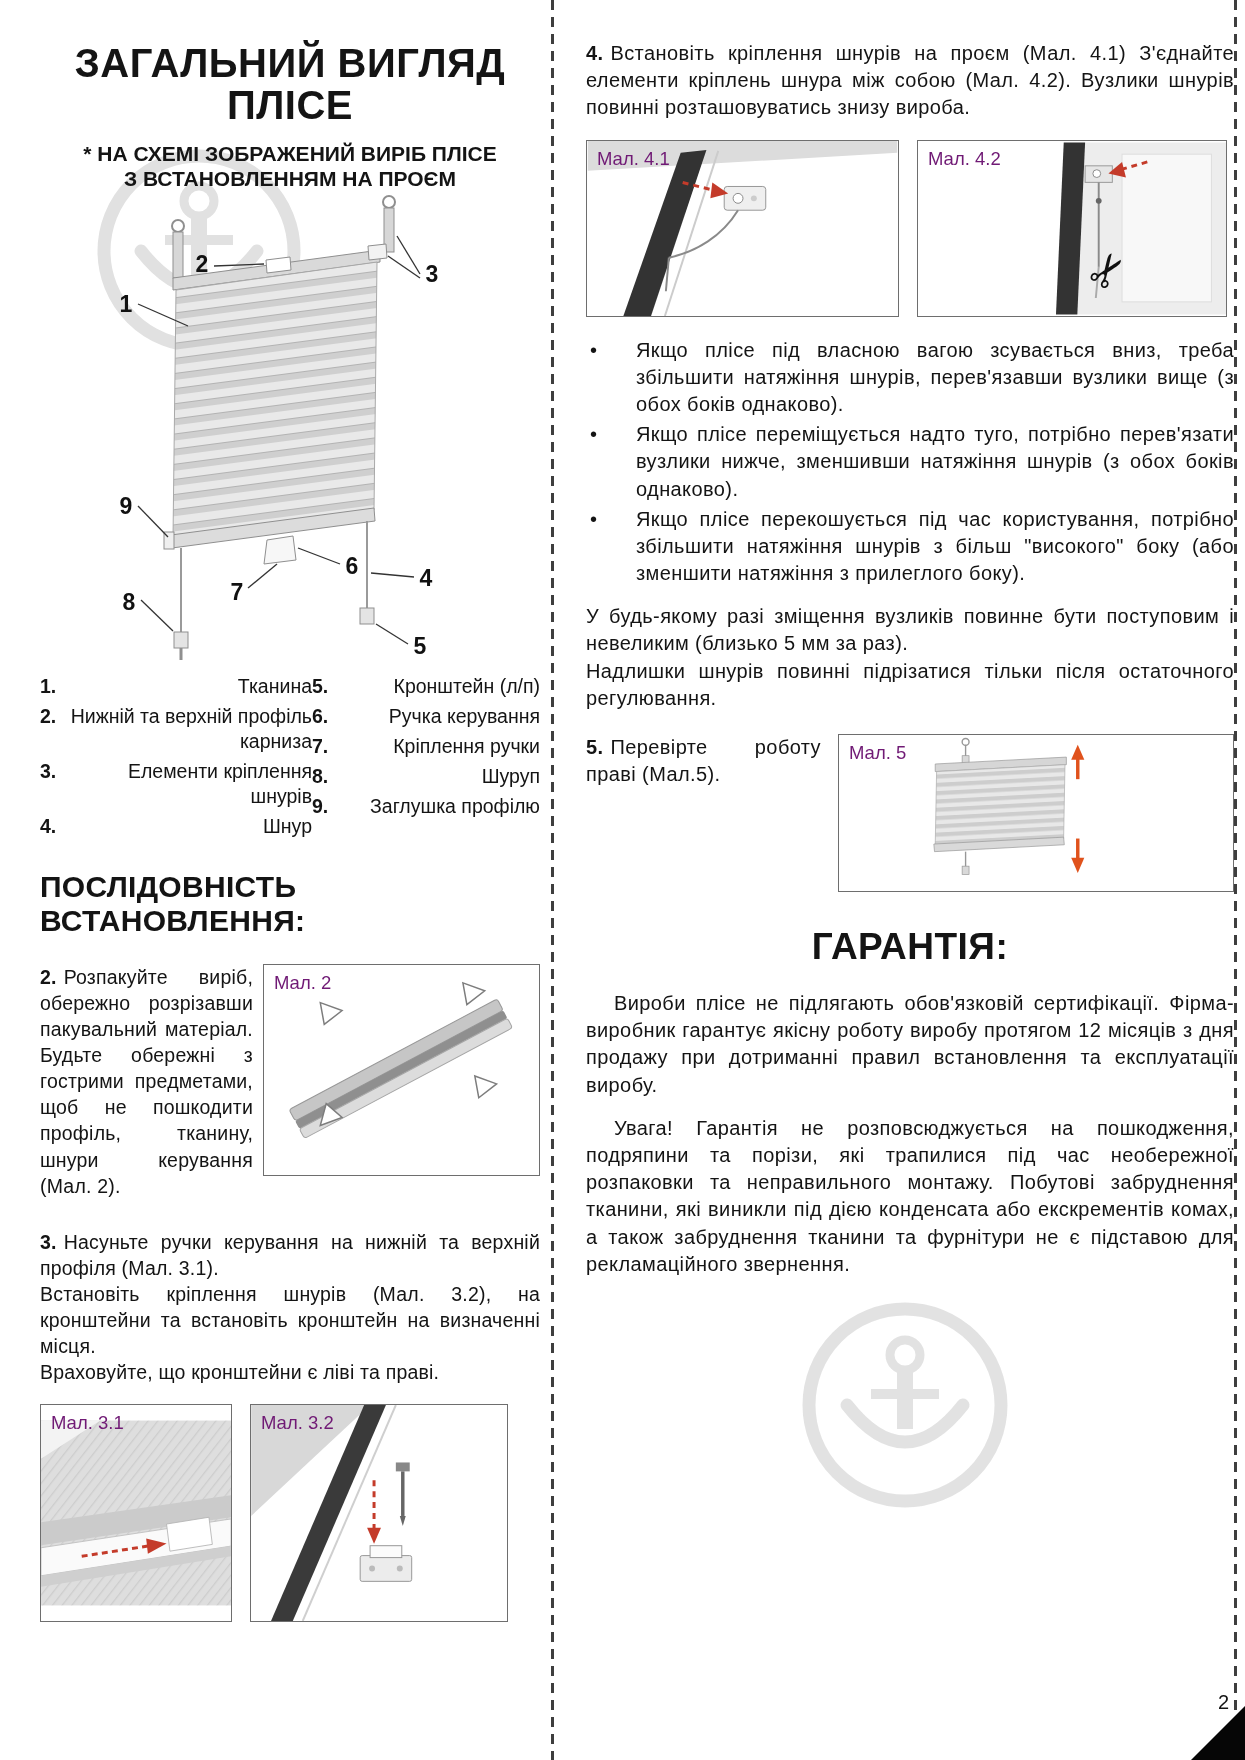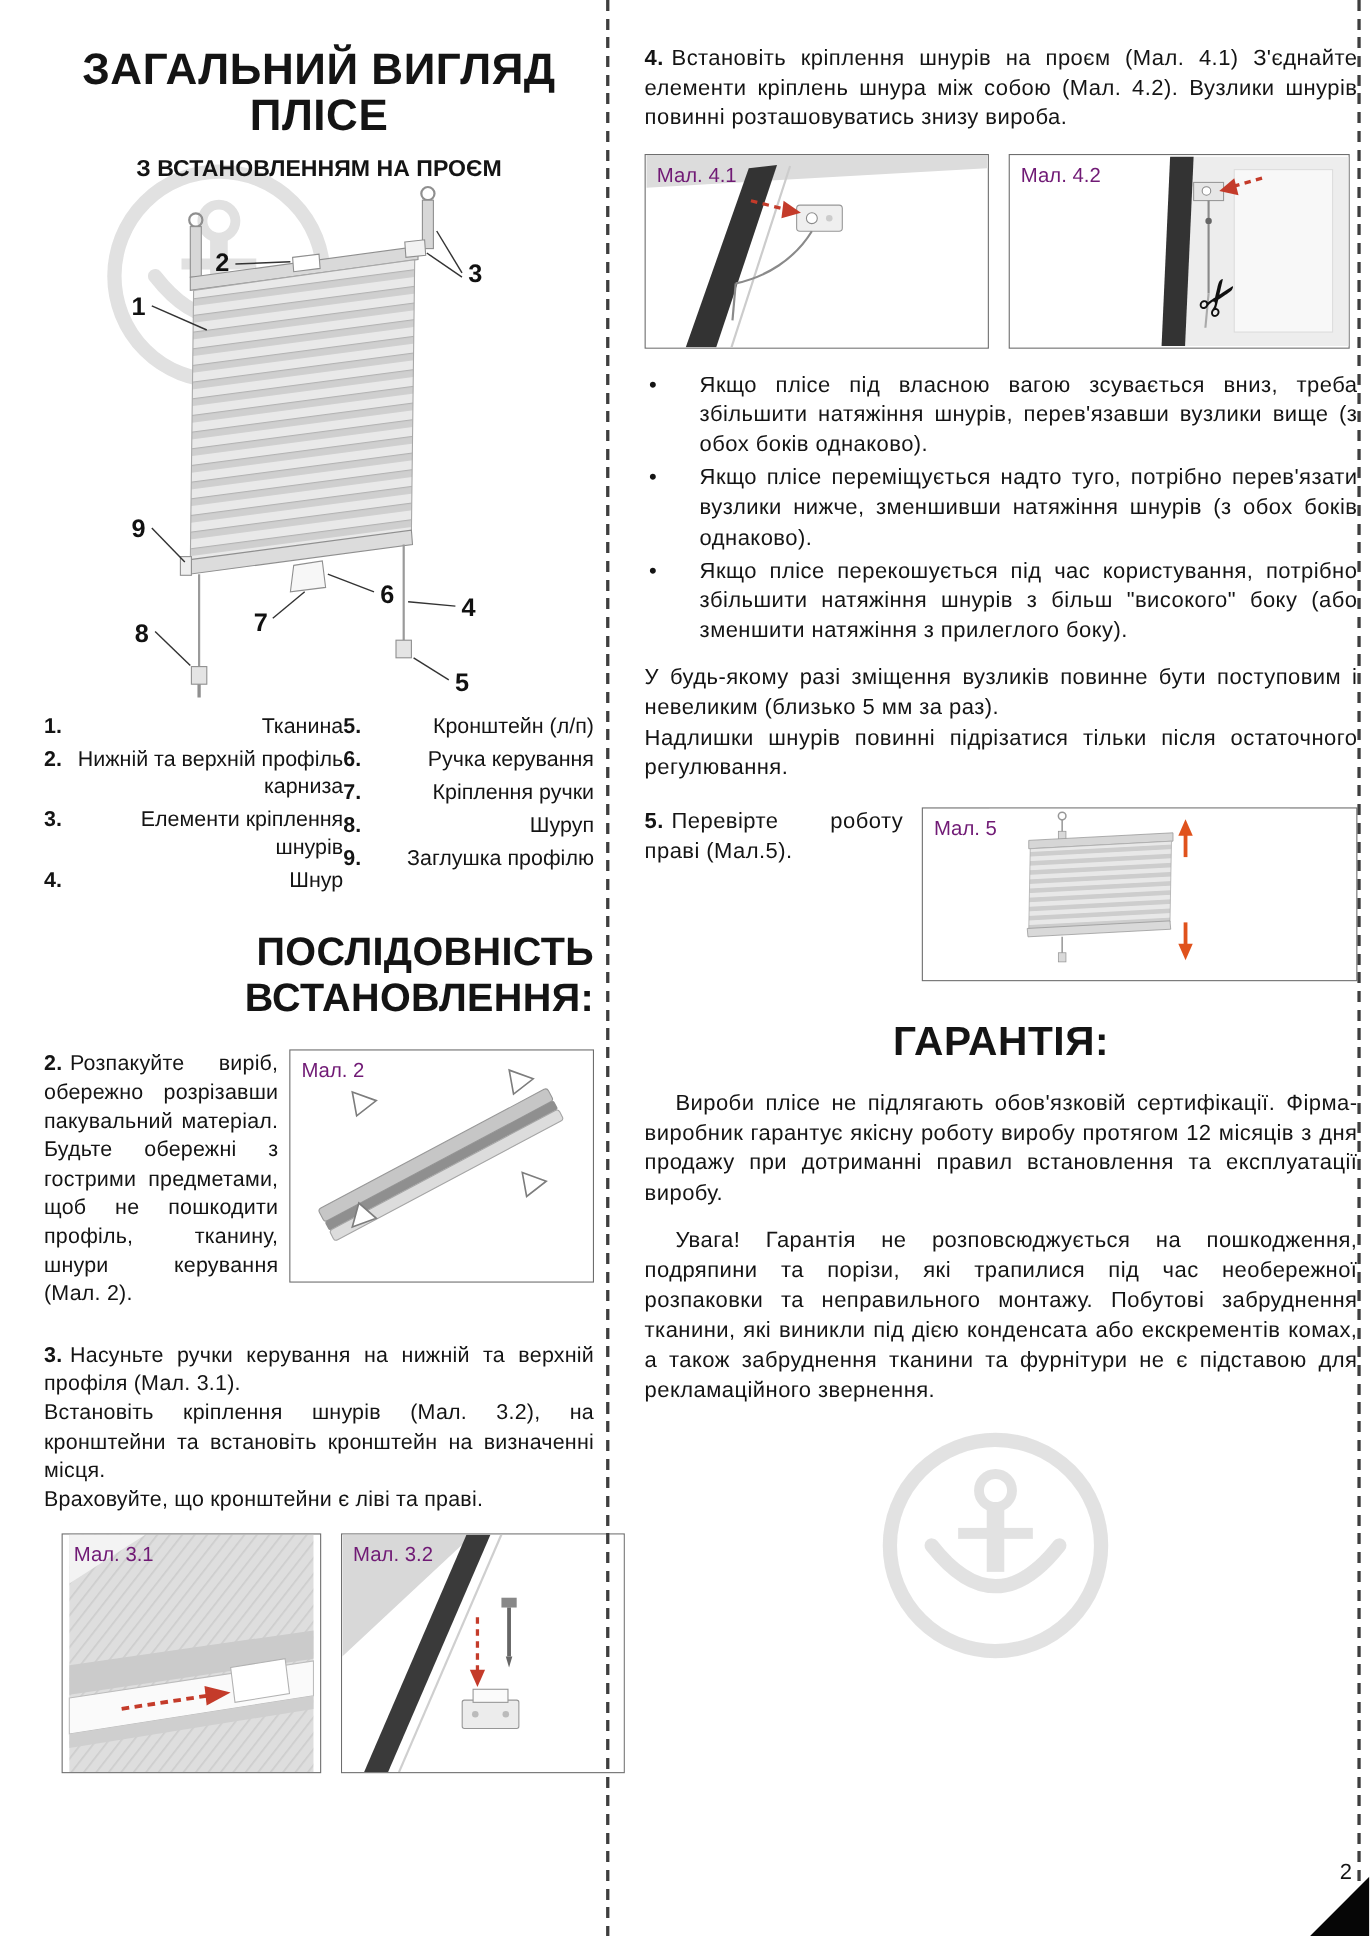--- a/index.html
+++ b/index.html
@@ -14,21 +14,21 @@
   .col-right { left:586px; top:40px;  width:648px; }
   .vdash {
     position:absolute; top:0; height:1760px; width:3px; z-index:2;
     background:repeating-linear-gradient(to bottom,#3e3e3e 0 10px,transparent 10px 17px);
   }
   .vdash.center { left:551px; }
   .vdash.edge   { left:1234px; }
 
   .title-main { font-weight:bold; font-size:40px; line-height:1.06; text-align:center; letter-spacing:0.5px; }
   .subtitle   { font-weight:bold; font-size:21px; line-height:1.22; text-align:center; margin-top:14px; }
-  .section-title { font-weight:bold; font-size:36px; text-align:right; letter-spacing:0.3px; }
+  .section-title { font-weight:bold; font-size:30px; text-align:left; letter-spacing:0.3px; }
   .warranty-title { font-weight:bold; font-size:37px; text-align:center; letter-spacing:0.5px; }
 
   .body-text { font-size:19.5px; line-height:1.34; text-align:justify; letter-spacing:0.2px; }
   .rtext { font-size:20px; line-height:1.36; letter-spacing:0.4px; }
   .b { font-weight:bold; margin-right:7px; }
   .indent { text-indent:28px; }
 
   .legend { display:flex; margin-top:10px; font-size:19.5px; line-height:1.28; }
   .legend-col1 { width:272px; }
   .legend-col2 { flex:1; }
@@ -72,20 +72,21 @@
   </svg>
 
   <div class="col col-left">
 
     <div class="title-main">
       <div>ЗАГАЛЬНИЙ ВИГЛЯД</div>
       <div>ПЛІСЕ</div>
     </div>
 
     <div class="subtitle">
+      <div>* НА СХЕМІ ЗОБРАЖЕНИЙ ВИРІБ ПЛІСЕ</div>
       <div>З ВСТАНОВЛЕННЯМ НА ПРОЄМ</div>
     </div>
 
     <svg class="diagram" width="500" height="470" viewBox="0 0 500 470" style="display:block;margin-top:2px;">
       <defs>
         <pattern id="pleat" width="12" height="15" patternUnits="userSpaceOnUse" patternTransform="rotate(-7.5)">
           <rect width="12" height="15" fill="#e9e9e9"></rect>
           <rect width="12" height="7" fill="#cfcfcf"></rect>
           <line x1="0" y1="0.5" x2="12" y2="0.5" stroke="#b3b3b3" stroke-width="1"></line>
         </pattern>
@@ -206,21 +207,21 @@
       </div>
     </div>
 
     <div style="margin-top:30px;">
       <p class="body-text"><span class="b">3.</span><span>Насуньте ручки керування на нижній та верхній профіля (Мал. 3.1).</span></p>
       <p class="body-text">Встановіть кріплення шнурів (Мал. 3.2), на кронштейни та встановіть кронштейн на визначенні місця.</p>
       <p class="body-text">Враховуйте, що кронштейни є ліві та праві.</p>
     </div>
 
     <div class="row" style="margin-top:18px; gap:18px;">
-      <div class="figure" style="width:236px;height:218px;margin-left:16px;">
+      <div class="figure" style="width:192px;height:218px;">
         <span class="flabel">Мал. 3.1</span>
         <svg viewBox="0 0 224 218">
           <defs>
             <pattern id="h31" width="9" height="9" patternUnits="userSpaceOnUse" patternTransform="rotate(38)">
               <rect width="9" height="9" fill="#dedede"></rect>
               <line x1="0" y1="0" x2="0" y2="9" stroke="#cdcdcd" stroke-width="3"></line>
             </pattern>
           </defs>
           <rect width="224" height="218" fill="url(#h31)"></rect>
           <polygon points="0,0 70,0 0,45" fill="#f3f3f3"></polygon>

